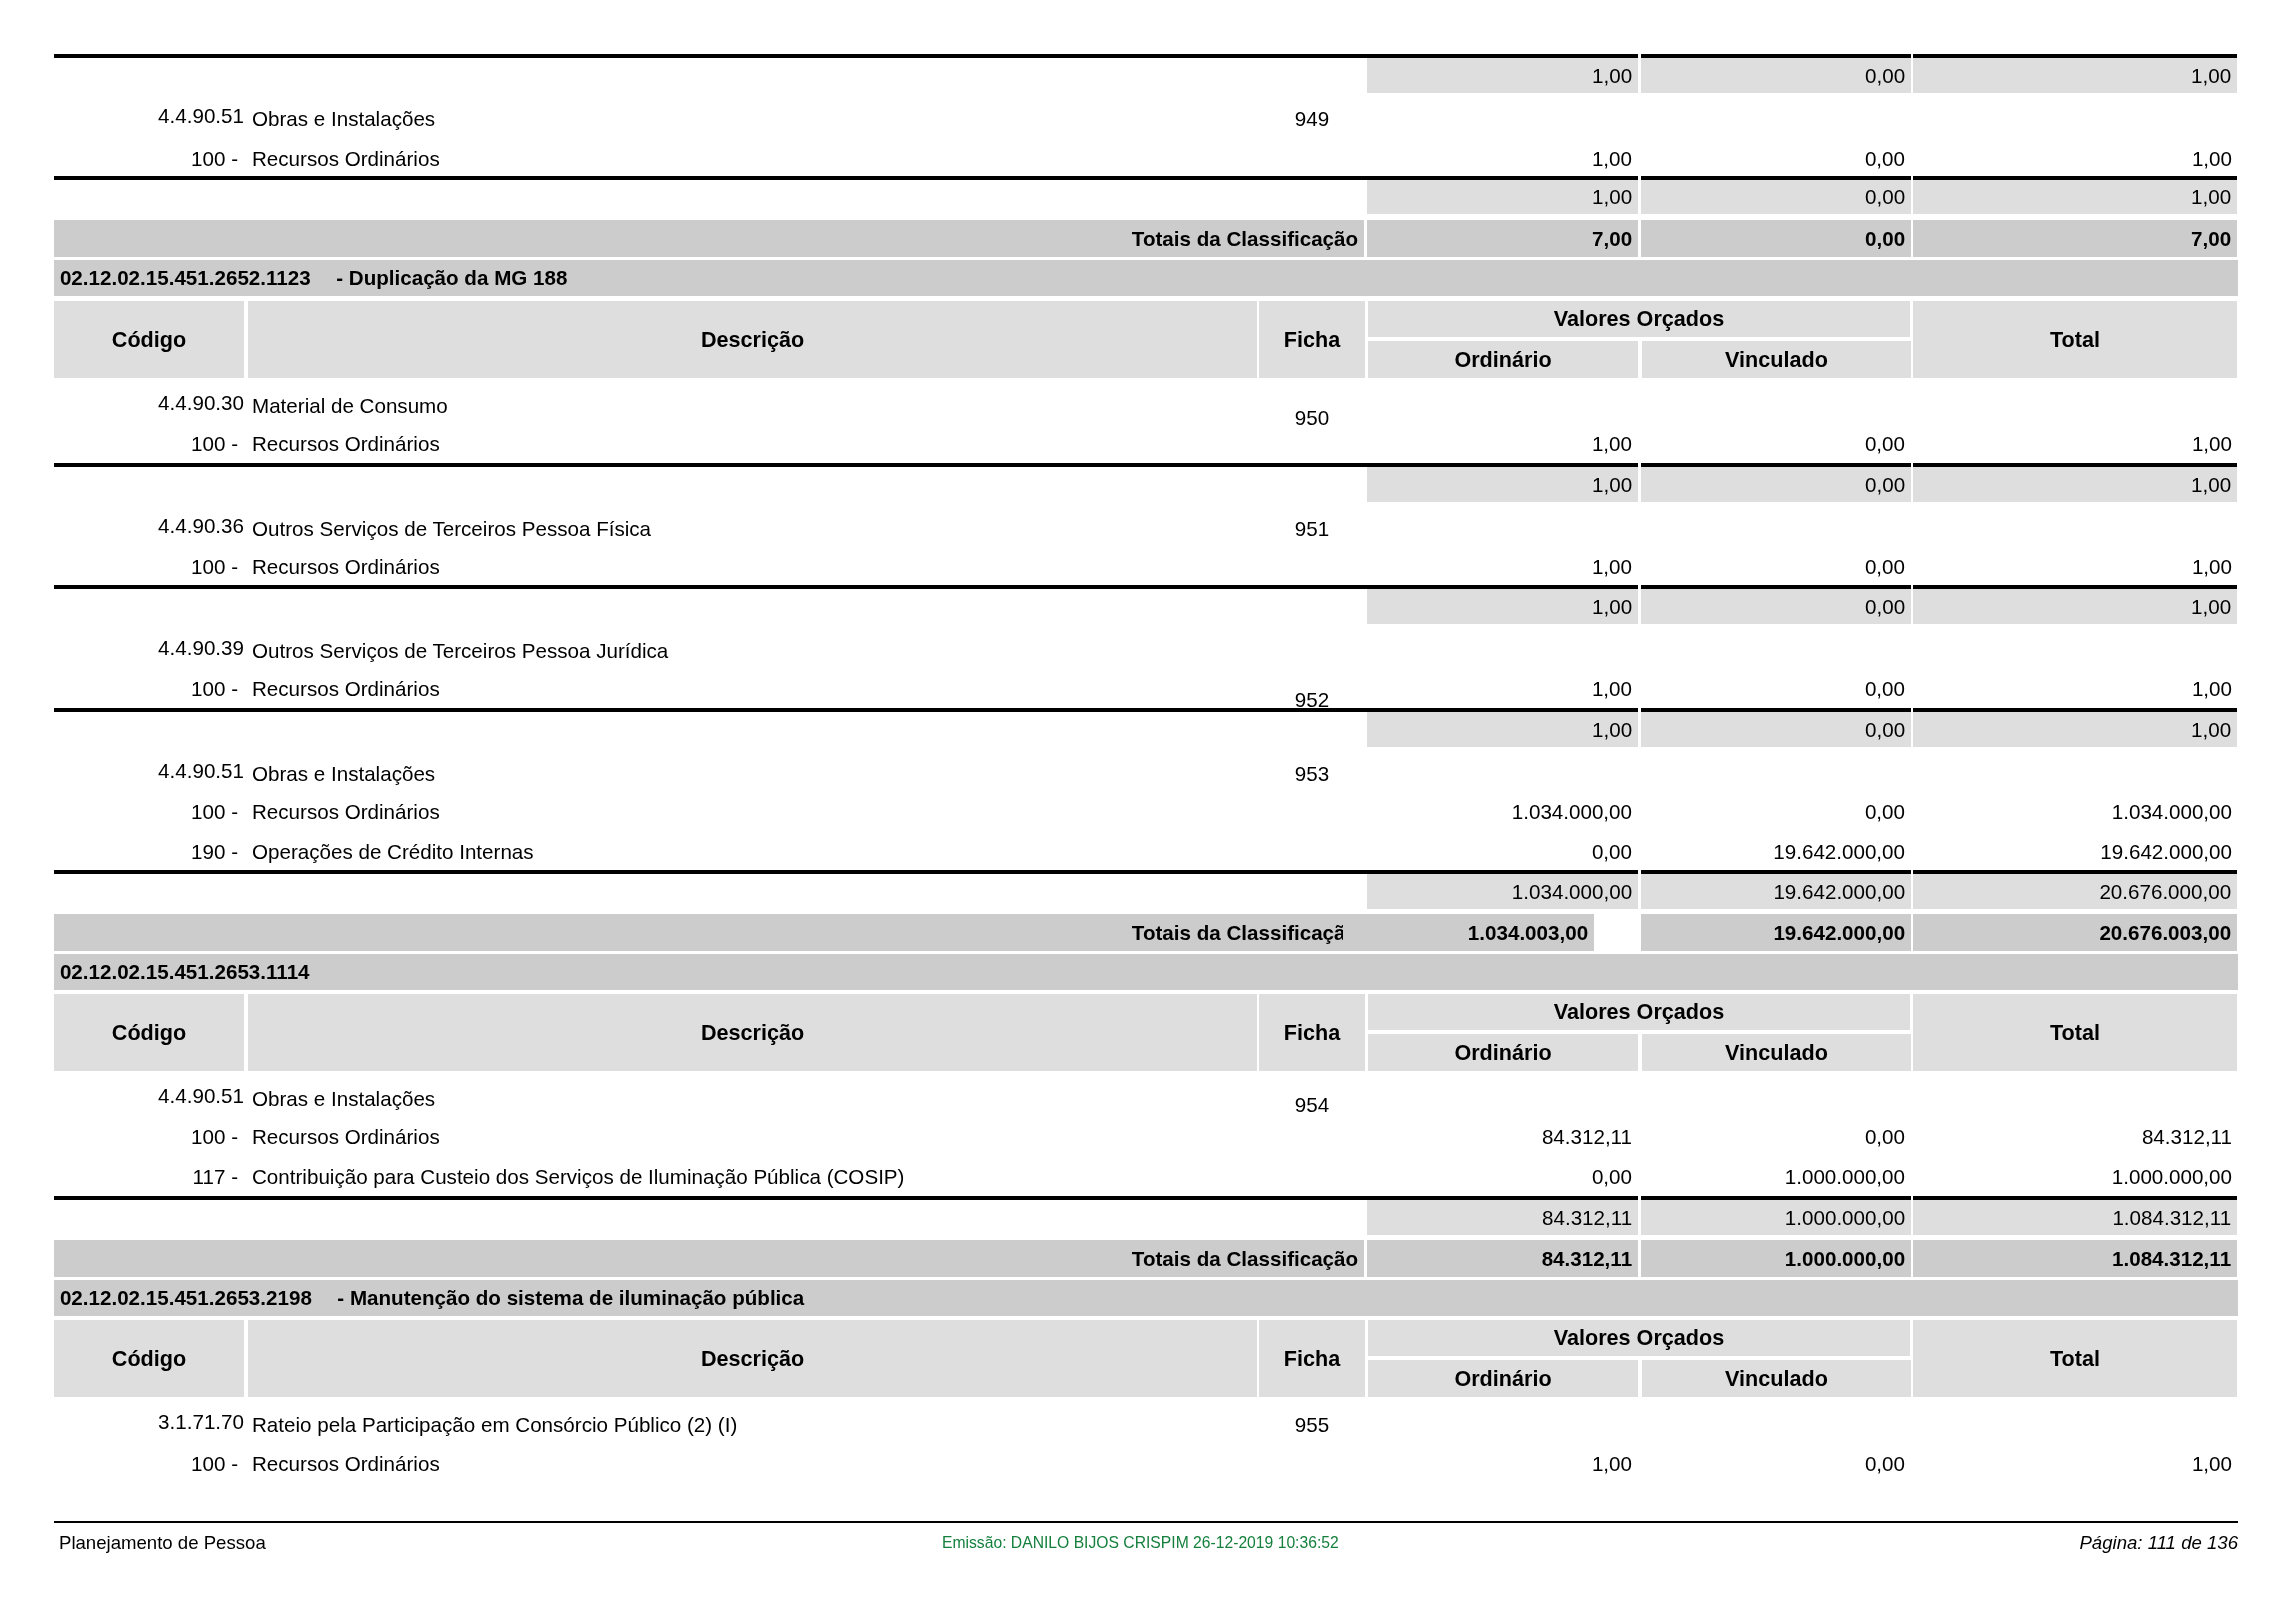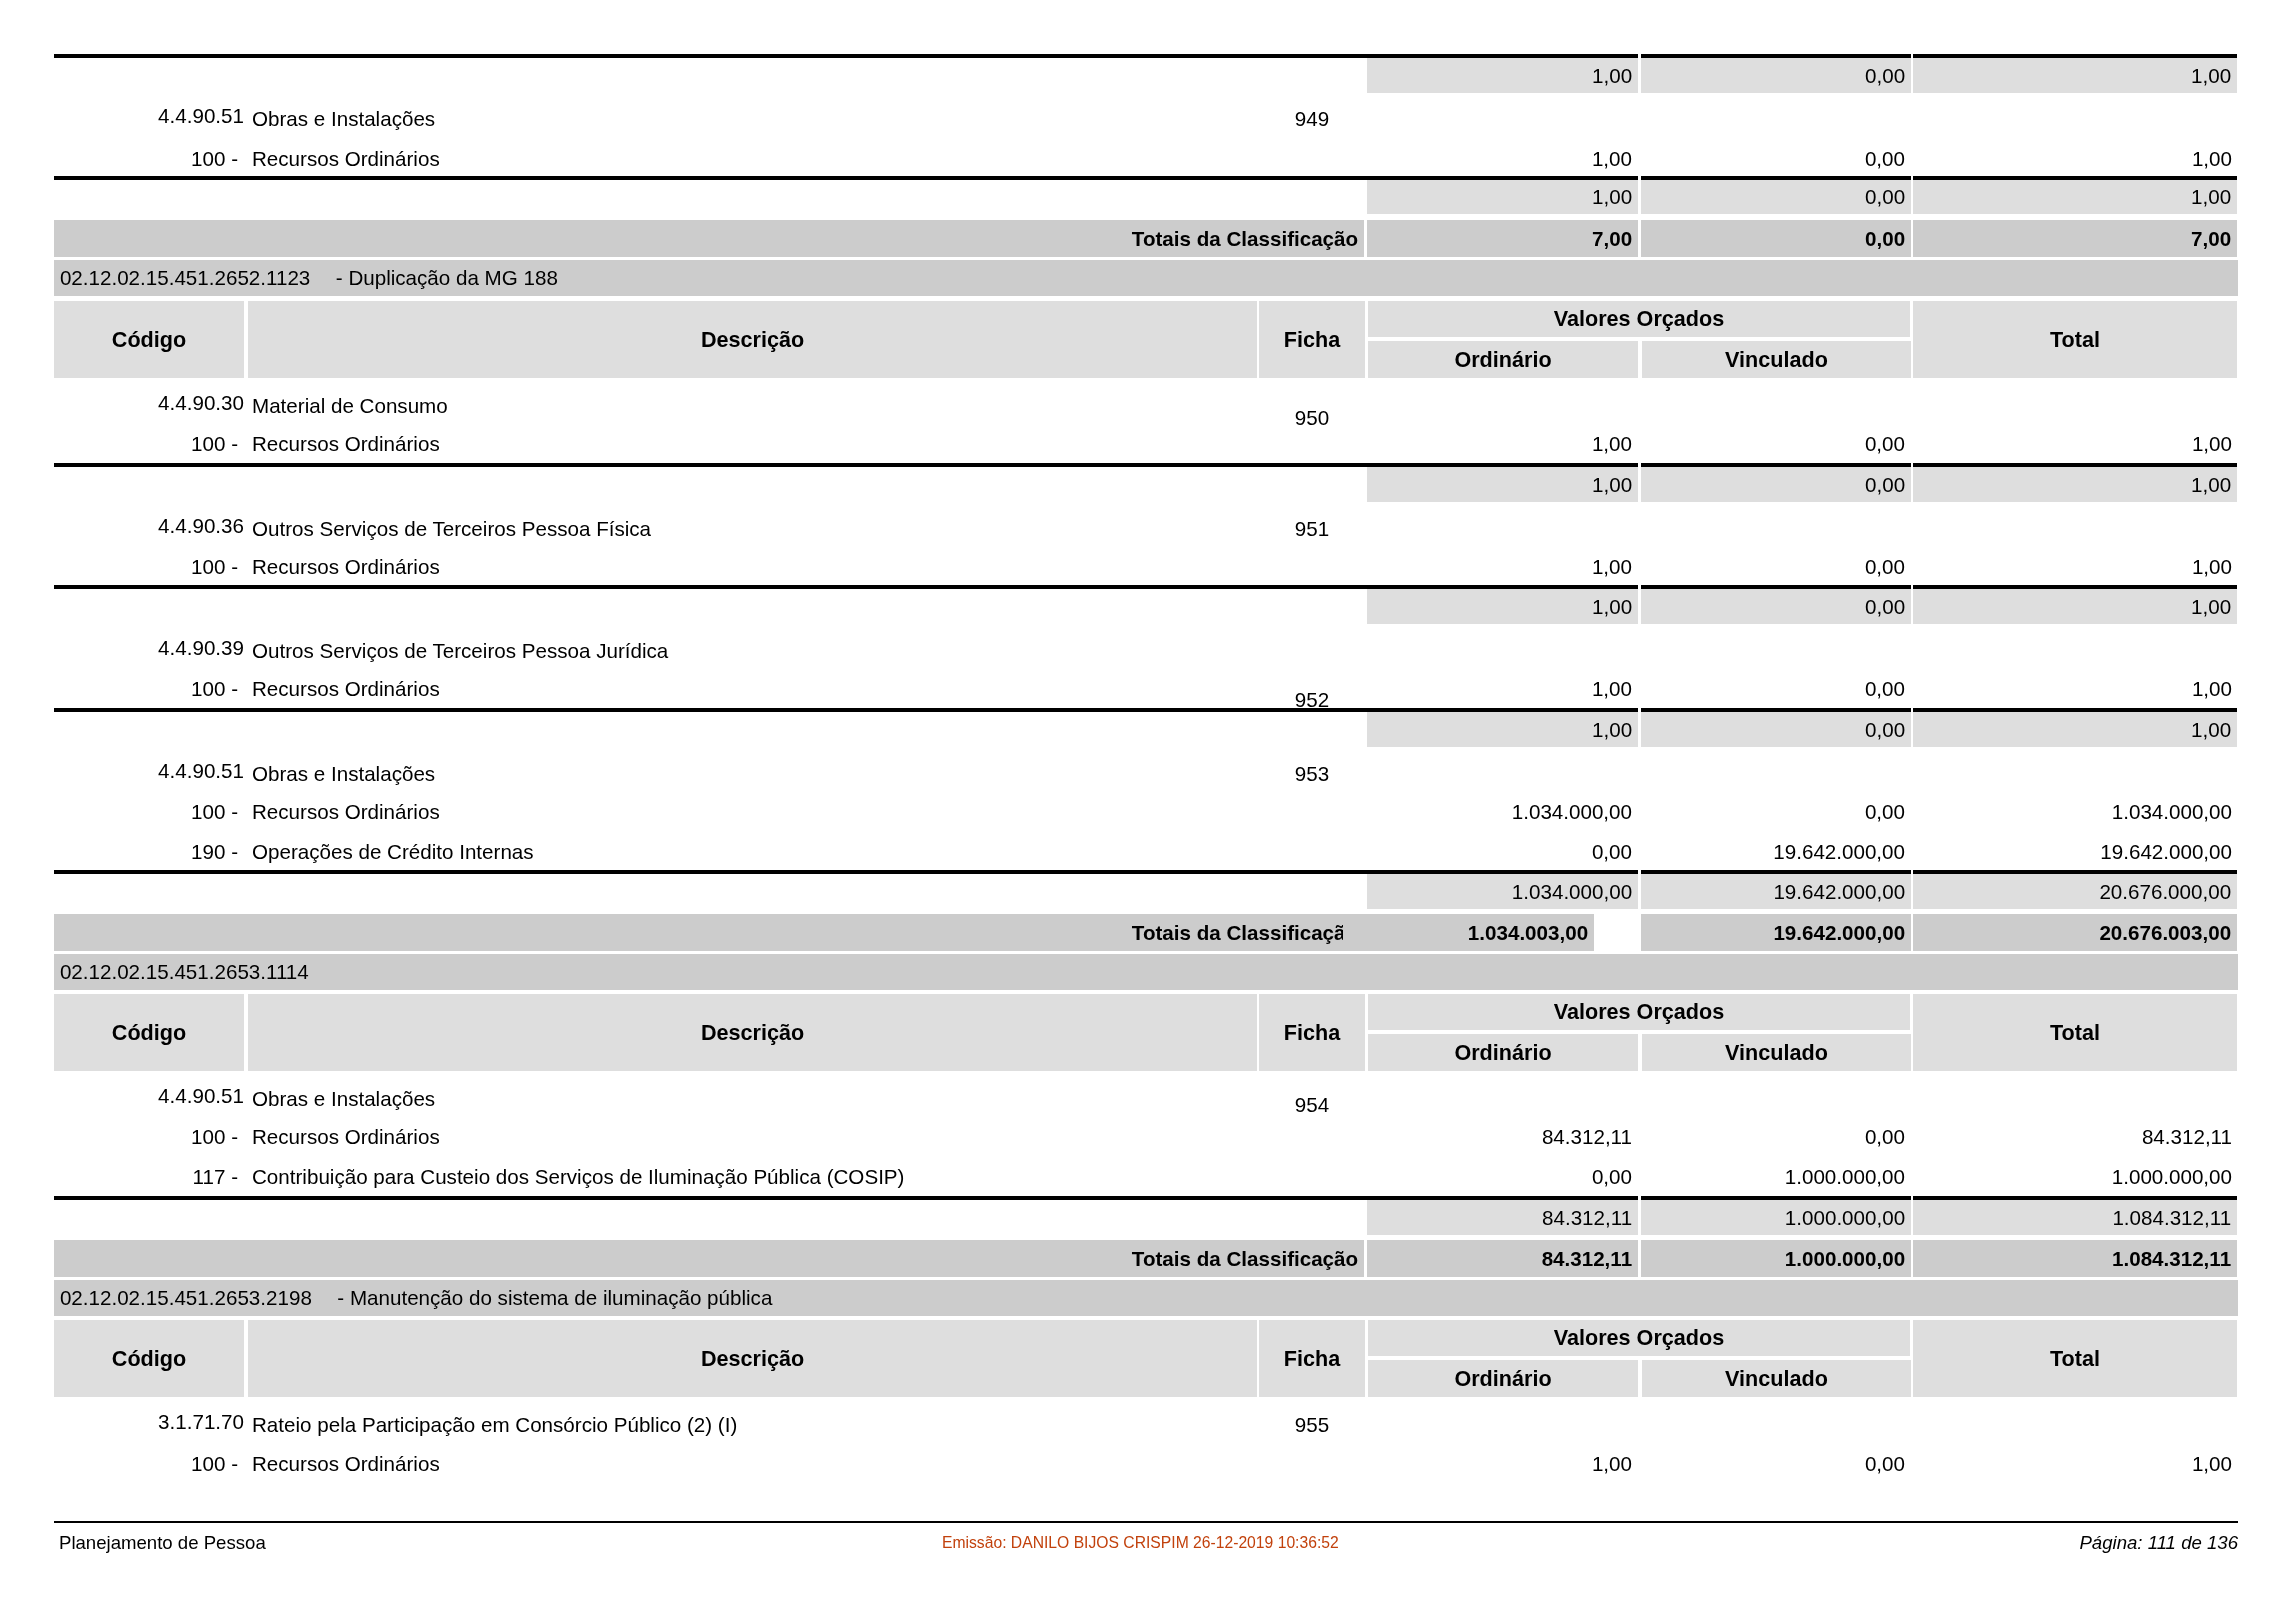--- a/index.html
+++ b/index.html
@@ -6,21 +6,21 @@
   body { width:2293px; height:1620px; position:relative; overflow:hidden;
          font-family:"Liberation Sans", "DejaVu Sans", sans-serif; color:#000; }
   .abs { position:absolute; }
   .txt { font-size:20.6px; line-height:1; white-space:nowrap; }
   .rule-seg { position:absolute; height:3.9px; background:#000; }
   .cell { position:absolute; box-sizing:border-box; display:flex; align-items:center; }
   .num { justify-content:flex-end; padding-right:5.9px; font-size:20.6px; }
   .sub { background:#dedede; }
   .tot { background:#cccccc; font-weight:bold; }
   .secbar { position:absolute; left:54px; width:2184px; height:36px; background:#cccccc;
-            display:flex; align-items:center; font-weight:normal; font-size:20.6px; }
+            display:flex; align-items:center; font-weight:bold; font-size:20.6px; }
   .secbar .code { margin-left:5.9px; }
   .secbar .title { margin-left:25.5px; }
   .hdr { position:absolute; background:#dedede; box-sizing:border-box; display:flex;
          align-items:center; justify-content:center; font-weight:bold; font-size:21.6px; }
   .codigo { position:absolute; width:190px; left:54px; text-align:right; font-size:20.6px; }
   .fonte { position:absolute; width:184px; left:54px; text-align:right; font-size:20.6px; }
   .desc { position:absolute; left:252px; font-size:20.6px; white-space:nowrap; }
   .ficha { position:absolute; left:1259px; width:106px; text-align:center; font-size:20.6px; }
   .vnum { position:absolute; text-align:right; font-size:20.6px; white-space:nowrap; }
   .footer-rule { position:absolute; left:54px; width:2184px; height:2px; background:#000; top:1521px; }
@@ -185,15 +185,15 @@
     <div class="ficha" style="top:1413px;">955</div>
     <div class="fonte" style="top:1452px;">100 -</div>
     <div class="desc" style="top:1452px;">Recursos Ordinários</div>
     <div class="vnum" style="left:1367px;width:265px;top:1452px;">1,00</div>
     <div class="vnum" style="left:1641px;width:264px;top:1452px;">0,00</div>
     <div class="vnum" style="left:1913px;width:319px;top:1452px;">1,00</div>
   </div>
 
 <div class="footer-rule"></div>
 <div class="abs txt" style="left:59px; top:1534px; font-size:18.6px;">Planejamento de Pessoa</div>
-<div class="abs txt" style="left:942px; top:1535px; font-size:15.7px; color:#c2410c;">Emissão: DANILO BIJOS CRISPIM 26-12-2019 10:36:52</div>
+<div class="abs txt" style="left:942px; top:1535px; font-size:15.7px; color:#15803d;">Emissão: DANILO BIJOS CRISPIM 26-12-2019 10:36:52</div>
 <div class="abs txt" style="right:55px; top:1534px; font-size:18.6px;font-style:italic;">Página: 111 de 136</div>
 
 
 </body></html>

